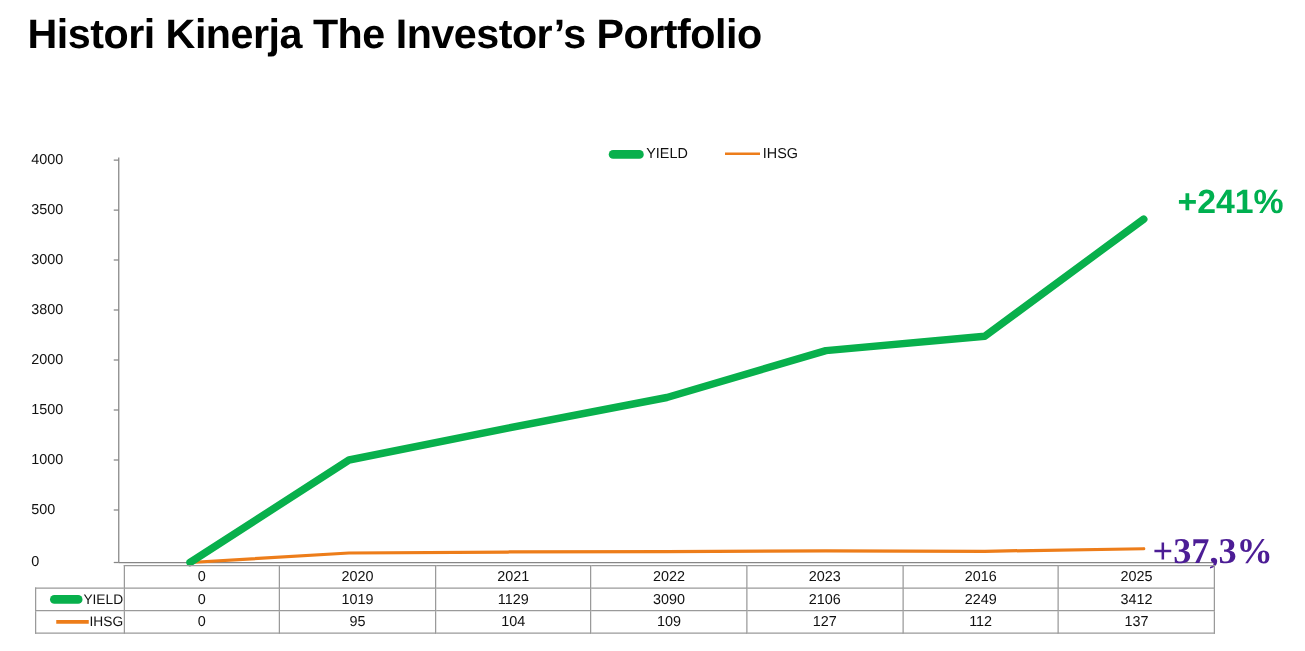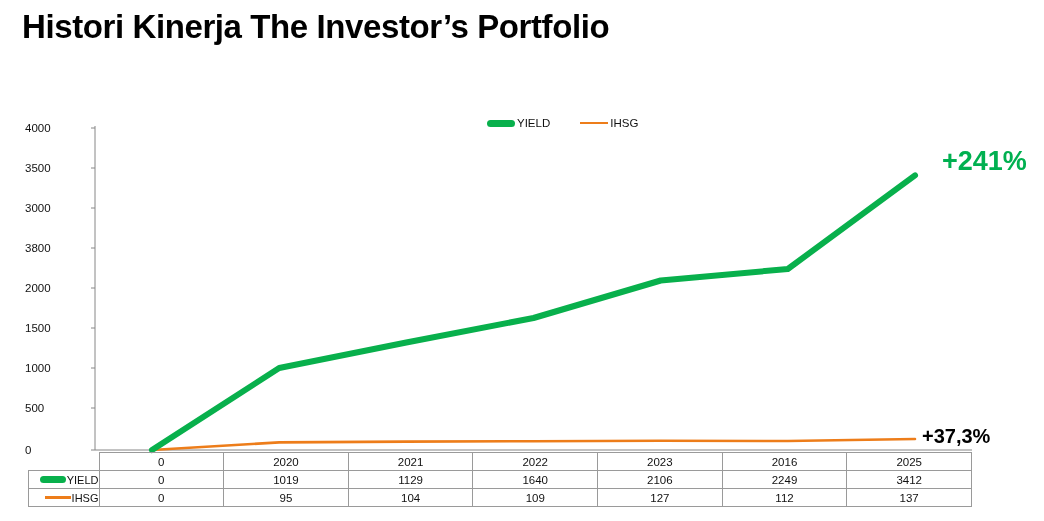--- a/index.html
+++ b/index.html
@@ -99,24 +99,25 @@
     font-size: 27px;
     font-weight: bold;
     color: #00B050;
     white-space: nowrap;
     margin-left: 28px;
   }
   #annotation-ihsg {
     position: absolute;
     left: 922px;
     top: 320px;
-    font-size: 20px;
+    font-size: 29px;
     font-weight: bold;
-    color: #000000;
-    white-space: nowrap;
+    color: #4c1d95;
+    white-space: nowrap;
+    font-family: Liberation Serif, serif;
   }
 
   
   #data-table-wrap {
     position: absolute;
     left: 28px;
     top: 452px;
     width: 944px;
   }
   table.data-table {
@@ -232,21 +233,21 @@
       <tr>
         <td class="key-cell">
           <span class="key-inner">
             <span class="key-yield-swatch"></span>
             <span class="legend-label">YIELD</span>
           </span>
         </td>
         <td>0</td>
         <td>1019</td>
         <td>1129</td>
-        <td>1640</td>
+        <td>3090</td>
         <td>2106</td>
         <td>2249</td>
         <td>3412</td>
       </tr>
       <tr>
         <td class="key-cell">
           <span class="key-inner">
             <span class="key-ihsg-swatch"></span>
             <span class="legend-label">IHSG</span>
           </span>

